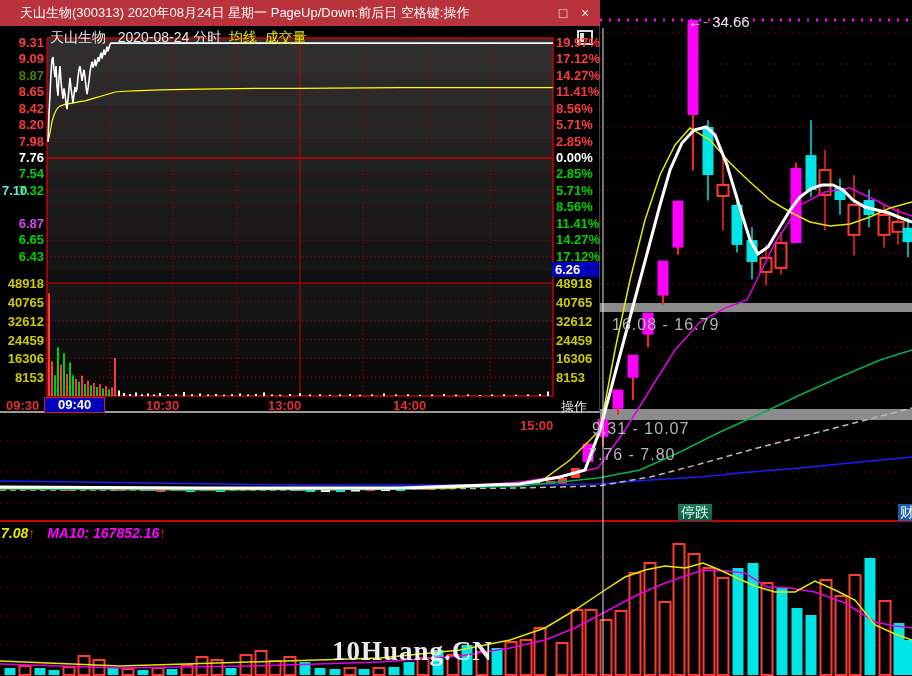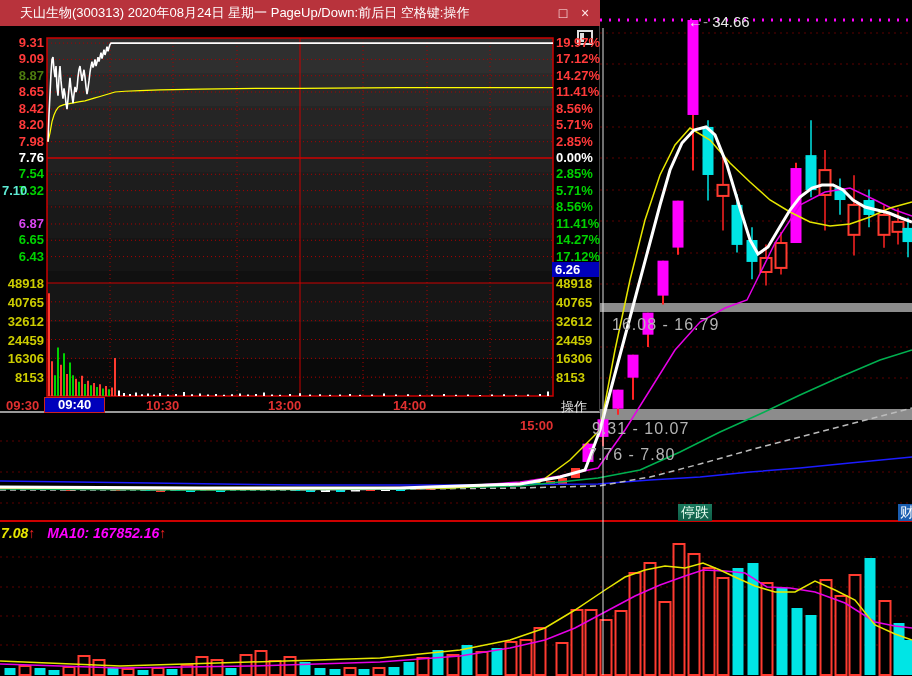--- a/index.html
+++ b/index.html
@@ -227,20 +227,21 @@
   <div class="abs gap-text" style="left:612px;top:316px;">16.08 - 16.79</div>
   <div class="abs gap-text" style="left:592px;top:420px;">9.31 - 10.07</div>
   <div class="abs gap-text" style="left:588px;top:446px;">7.76 - 7.80</div>
   <div class="abs halt-badge" style="left:678px;top:504px;">停跌</div>
   <div class="abs fin-badge" style="left:898px;top:504px;">财</div>
 
   <div class="abs volhdr" style="left:1px;top:525px;">
     <span style="color:#e6e600;">7.08</span><span style="color:#ff2222;">↑</span>
     <span style="color:#ff00ff;margin-left:8px;">MA10: 167852.16</span><span style="color:#ff2222;">↑</span>
   </div>
+  <div class="abs watermark" style="left:332px;top:636px;">10Huang.CN</div>
 
   <div id="popup" class="abs">
     <div id="popup-titlebar" class="abs">
       <span>天山生物(300313) 2020年08月24日 星期一 PageUp/Down:前后日 空格键:操作</span>
       <span class="win-btn" style="right:26px;">□</span>
       <span class="win-btn" style="right:4px;">×</span>
     </div>
 
     <div id="chart-area" class="abs"></div>
     <svg id="popup-svg" width="600" height="413">
@@ -339,20 +340,26 @@
         <line x1="492" y1="396" x2="492" y2="394.6140071139458" stroke="#ffffff" stroke-width="2"></line>
         <line x1="504" y1="396" x2="504" y2="394.15200948526103" stroke="#ffffff" stroke-width="2"></line>
         <line x1="516" y1="396" x2="516" y2="394.8450059282882" stroke="#ffffff" stroke-width="2"></line>
         <line x1="528" y1="396" x2="528" y2="394.38300829960343" stroke="#ffffff" stroke-width="2"></line>
         <line x1="540" y1="396" x2="540" y2="393.9210106709187" stroke="#ffffff" stroke-width="2"></line>
         <line x1="548" y1="396" x2="548" y2="391.611022527495" stroke="#ffffff" stroke-width="2"></line>
         <polyline points="48,141.68919999999994 50,132.79240000000001 52,121.67139999999998 54,114.99879999999999 56,110.55039999999997 58,107.58480000000003 60,106.10199999999992 64,104.61919999999995 68,103.87779999999997 72,103.13639999999998 76,102.395 80,101.65360000000001 85,100.91220000000004 90,99.42939999999993 95,97.94659999999996 100,96.46379999999999 105,94.98100000000002 110,93.49819999999993 115,92.01539999999996 125,91.27399999999997 140,90.53259999999999 160,89.7912 200,89.04980000000002 260,88.30840000000003 300,88.30840000000003 400,87.56699999999992 553,87.56699999999992" fill="none" stroke="#ffff00" stroke-width="1.2"></polyline>
         <polyline points="48,141.68919999999994 49,114.25740000000002 50,94.23960000000004 51,73.48039999999996 52,59.3938 53,57.169600000000045 54,69.77340000000004 55,77.18740000000001 56,66.06639999999999 57,86.82559999999994 58,95.72240000000001 59,77.18740000000001 60,66.06639999999999 61,80.89439999999993 62,91.27399999999997 63,98.68799999999995 64,88.30840000000003 65,94.23960000000004 66,103.13639999999998 67,109.0676 68,99.42939999999993 69,88.30840000000003 70,77.9288 71,88.30840000000003 72,95.72240000000001 73,103.13639999999998 74,94.23960000000004 75,86.82559999999994 76,92.01539999999996 77,88.30840000000003 78,77.18740000000001 79,69.77340000000004 80,66.06639999999999 81,73.48039999999996 82,80.89439999999993 83,74.96319999999993 84,69.77340000000004 85,77.18740000000001 86,86.82559999999994 87,94.23960000000004 88,88.30840000000003 89,80.89439999999993 90,71.99759999999999 91,66.06639999999999 92,61.61799999999995 93,67.54919999999996 94,64.58360000000002 95,59.3938 96,66.06639999999999 97,62.35939999999994 98,57.169600000000045 99,61.61799999999995 100,57.169600000000045 101,52.72120000000001 102,58.652400000000014 103,54.20399999999998 104,49.75559999999993 105,54.945399999999964 106,51.23840000000004 107,46.78999999999999 108,51.23840000000004 109,47.53139999999998 110,44.56580000000005 111,43.08299999999994 553,43.08299999999994" fill="none" stroke="#ffffff" stroke-width="1.6"></polyline>
       </svg>
 
+    <div id="popup-header" class="abs">
+      <span>天山生物</span>&nbsp;&nbsp;
+      <span>2020-08-24 分时</span>&nbsp;
+      <span class="yellow">均线</span>&nbsp;
+      <span class="yellow">成交量</span>
+    </div>
     <div class="mode-icon">
         <i></i>
       </div>
 
     <div id="axis-labels">
         <div class="axis-lab" style="left: 2px; top: 36px; width: 42px; text-align: right; color: rgb(255, 58, 58);">9.31</div>
         <div class="axis-lab" style="left: 556px; top: 36px; color: rgb(255, 58, 58);">19.97%</div>
         <div class="axis-lab" style="left: 2px; top: 52px; width: 42px; text-align: right; color: rgb(255, 58, 58);">9.09</div>
         <div class="axis-lab" style="left: 556px; top: 52px; color: rgb(255, 58, 58);">17.12%</div>
         <div class="axis-lab" style="left: 2px; top: 69px; width: 42px; text-align: right; color: #4d7c0f;">8.87</div>

